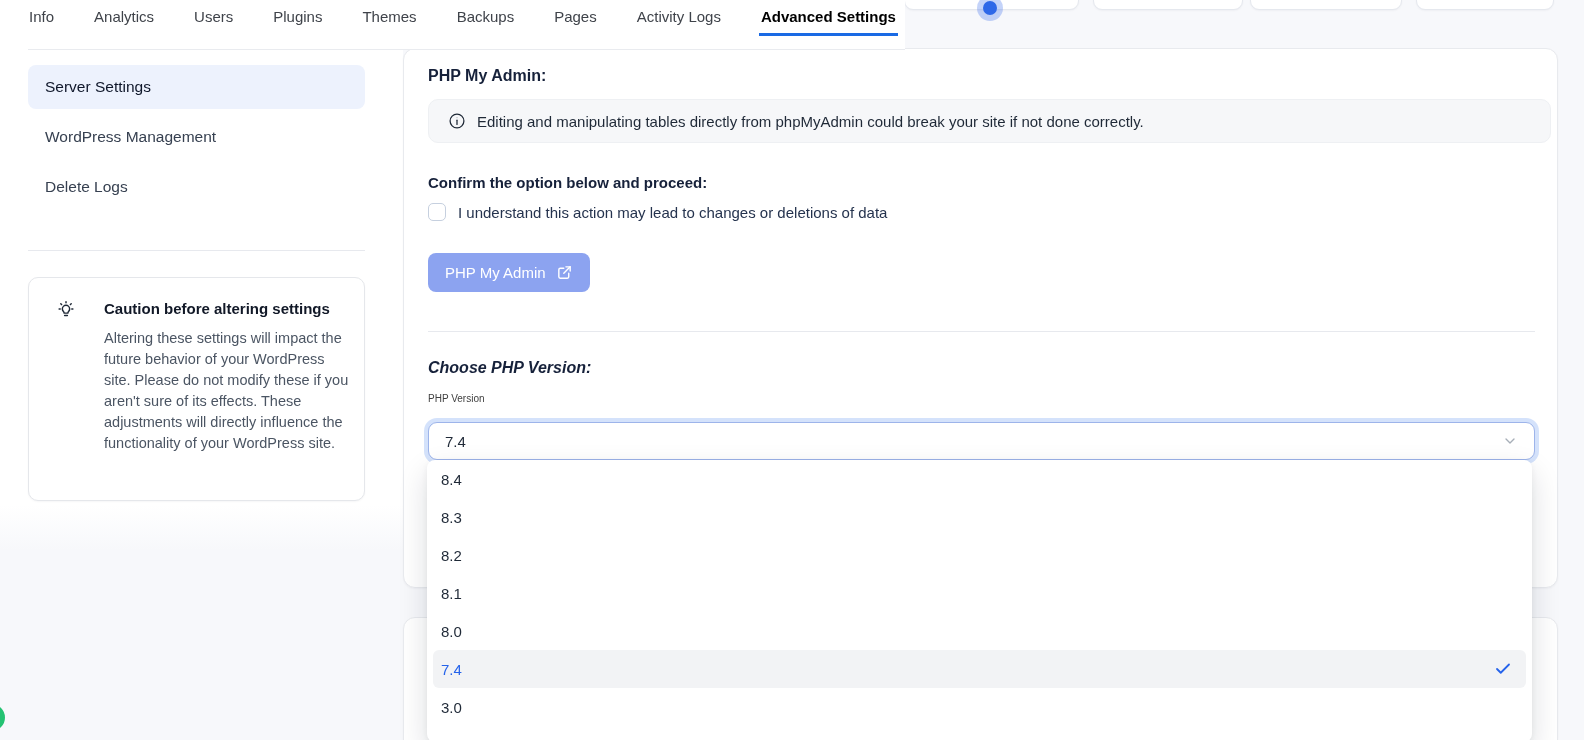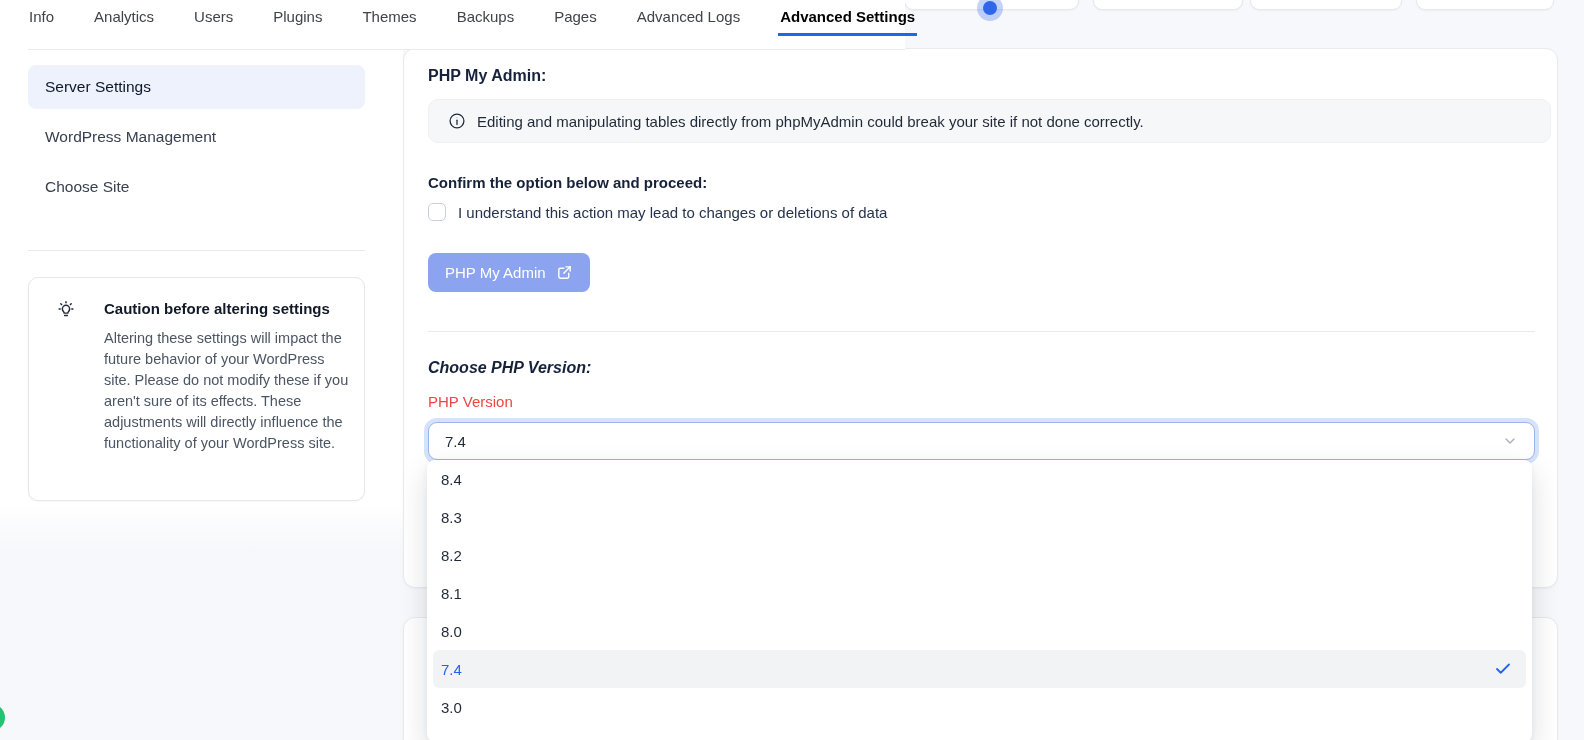--- a/index.html
+++ b/index.html
@@ -60,21 +60,21 @@
   .chk { width:18px; height:18px; border:1.5px solid #c6d0df; border-radius:5px; background:#fff; cursor:pointer; }
   .chk-label { margin-left:12px; font-size:15px; color:#25334e; cursor:pointer; }
 
   .btn-primary { position:absolute; left:24px; top:204px; height:39px; display:inline-flex; align-items:center;
                  padding:0 17px; background:#8ca3f0; color:#ffffff; font-size:15px; border:none;
                  border-radius:8px; cursor:pointer; font-family:inherit; }
   .btn-primary svg { margin-left:10px; }
 
   .hr1 { position:absolute; left:24px; top:282px; width:1107px; height:1px; background:#e7e9ee; }
 
-  .field-label { position:absolute; left:24px; top:344px; font-size:15px; color:#ef4444; }
+  .field-label { position:absolute; left:24px; top:344px; font-size:10px; color:#404040; }
   .select { position:absolute; left:24px; top:373px; width:1107px; height:38px; background:#ffffff;
             border:1px solid #9db4ea; border-radius:9px; box-shadow:0 0 0 4px rgba(160,190,246,.45);
             display:flex; align-items:center; padding:0 16px; cursor:pointer; }
   .select-value { font-size:15px; color:#1f2937; }
   .select .chev { margin-left:auto; }
 
   
   .dropdown { position:absolute; left:427px; top:460px; width:1105px; background:#ffffff; z-index:50;
               border-radius:8px; box-shadow:0 12px 30px rgba(15,23,42,.14), 0 2px 6px rgba(15,23,42,.06);
               padding-bottom:16px; }
@@ -101,30 +101,30 @@
 
   <div class="header">
     <div class="tabs">
       <div class="tab">Info</div>
       <div class="tab">Analytics</div>
       <div class="tab">Users</div>
       <div class="tab">Plugins</div>
       <div class="tab">Themes</div>
       <div class="tab">Backups</div>
       <div class="tab">Pages</div>
-      <div class="tab">Advanced Logs</div>
+      <div class="tab">Activity Logs</div>
       <div class="tab active">Advanced Settings</div>
     </div>
   </div>
 
   <div class="sidebar-bg"></div>
   <div class="sidebar-fade"></div>
   <div class="side-item active" style="top:65px;">Server Settings</div>
   <div class="side-item" style="top:115px;">WordPress Management</div>
-  <div class="side-item" style="top:165px;">Choose Site</div>
+  <div class="side-item" style="top:165px;">Delete Logs</div>
   <div class="side-divider"></div>
 
   <div class="caution-card">
     <span class="caution-icon">
       <svg width="22" height="22" viewBox="0 0 24 24" fill="none" stroke="#1f2937" stroke-width="1.6" stroke-linecap="round" stroke-linejoin="round">
         <path d="M12 8a4 4 0 0 1 4 4c0 1.4-.7 2.2-1.4 2.9-.6.6-.6 1.1-.6 1.6h-4c0-.5 0-1-.6-1.6C8.7 14.2 8 13.4 8 12a4 4 0 0 1 4-4z"></path>
         <line x1="10.5" y1="19" x2="13.5" y2="19"></line>
         <line x1="12" y1="4" x2="12" y2="5.2"></line>
         <line x1="6.3" y1="6.3" x2="7.2" y2="7.2"></line>
         <line x1="17.7" y1="6.3" x2="16.8" y2="7.2"></line>

